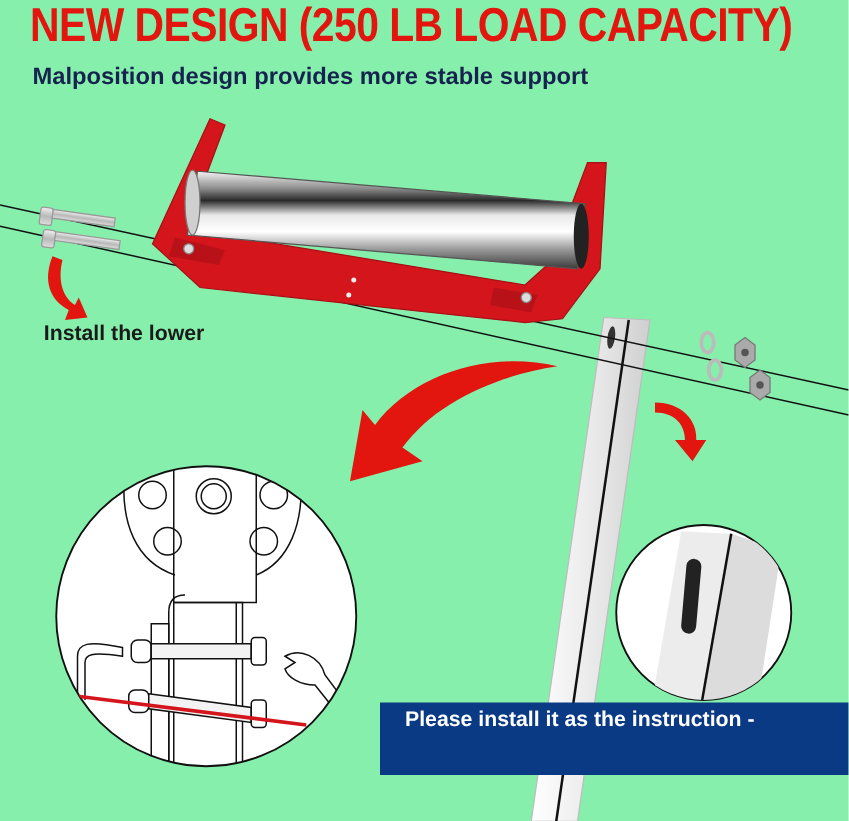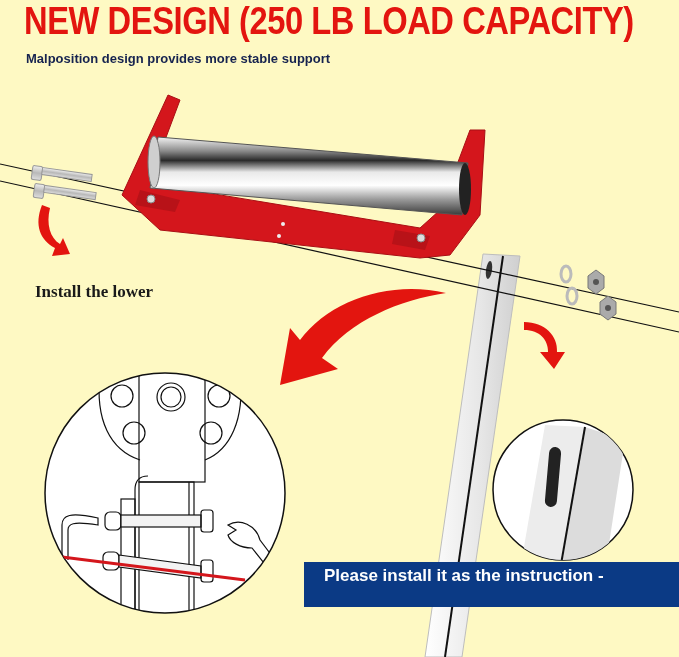--- a/index.html
+++ b/index.html
@@ -1,21 +1,21 @@
 <!DOCTYPE html>
 <html><head>
 <meta charset="utf-8">
 <style>
   html, body { margin: 0; padding: 0; background: #ffffff; }
   .canvas {
     position: relative;
     width: 679px;
     height: 657px;
     overflow: hidden;
-    background: #fef9c3;
+    background: #86efac;
     font-family: "Liberation Sans", sans-serif;
   }
   .headline {
     position: absolute;
     left: 24px;
     top: 0px;
     margin: 0;
     font-family: "Liberation Sans", sans-serif;
     font-weight: 700;
     font-size: 38px;
@@ -26,40 +26,40 @@
     transform-origin: left top;
     white-space: nowrap;
   }
   .subhead {
     position: absolute;
     left: 26px;
     top: 51px;
     margin: 0;
     font-family: "Liberation Sans", sans-serif;
     font-weight: 700;
-    font-size: 13px;
+    font-size: 19px;
     color: #16234f;
     white-space: nowrap;
   }
   .note-left {
     position: absolute;
     left: 35px;
-    top: 281px;
-    font-family: Liberation Serif, serif;
+    top: 256px;
+    font-family: Liberation Sans, sans-serif;
     font-weight: 700;
     font-size: 17px;
     line-height: 21px;
     color: #1a1a1a;
   }
   .banner {
     position: absolute;
     left: 304px;
     top: 562px;
     width: 375px;
-    height: 45px;
+    height: 58px;
     background: #0b3a85;
     box-sizing: border-box;
     padding: 4px 0 0 20px;
     color: #ffffff;
     font-family: "Liberation Sans", sans-serif;
     font-weight: 700;
     font-size: 17px;
     line-height: 20px;
   }
   svg.art { position: absolute; left: 0; top: 0; }

